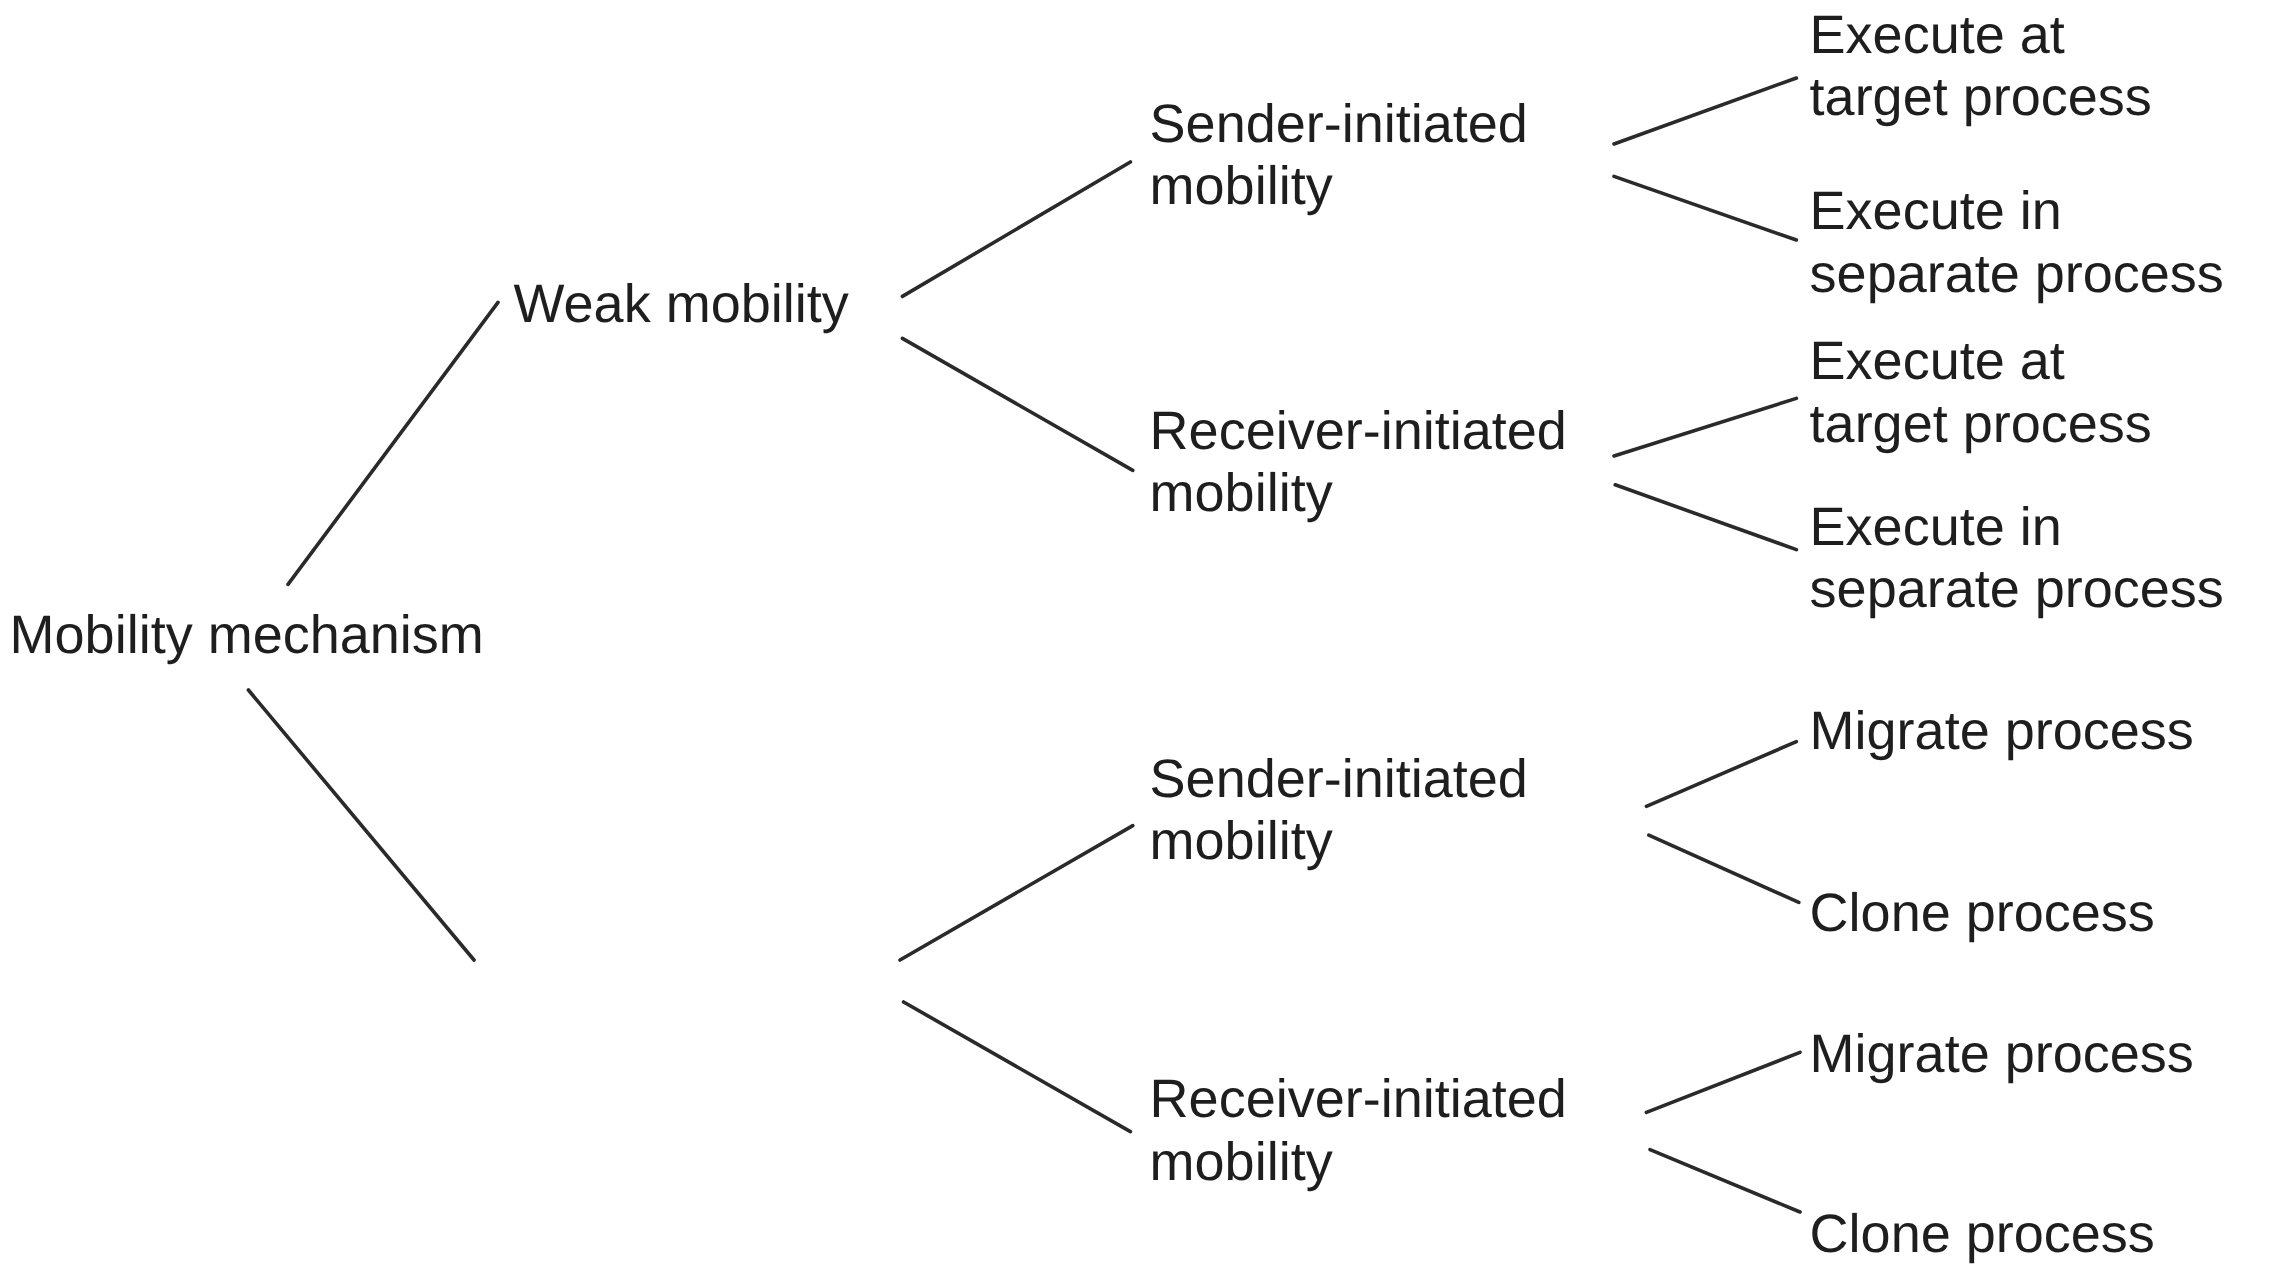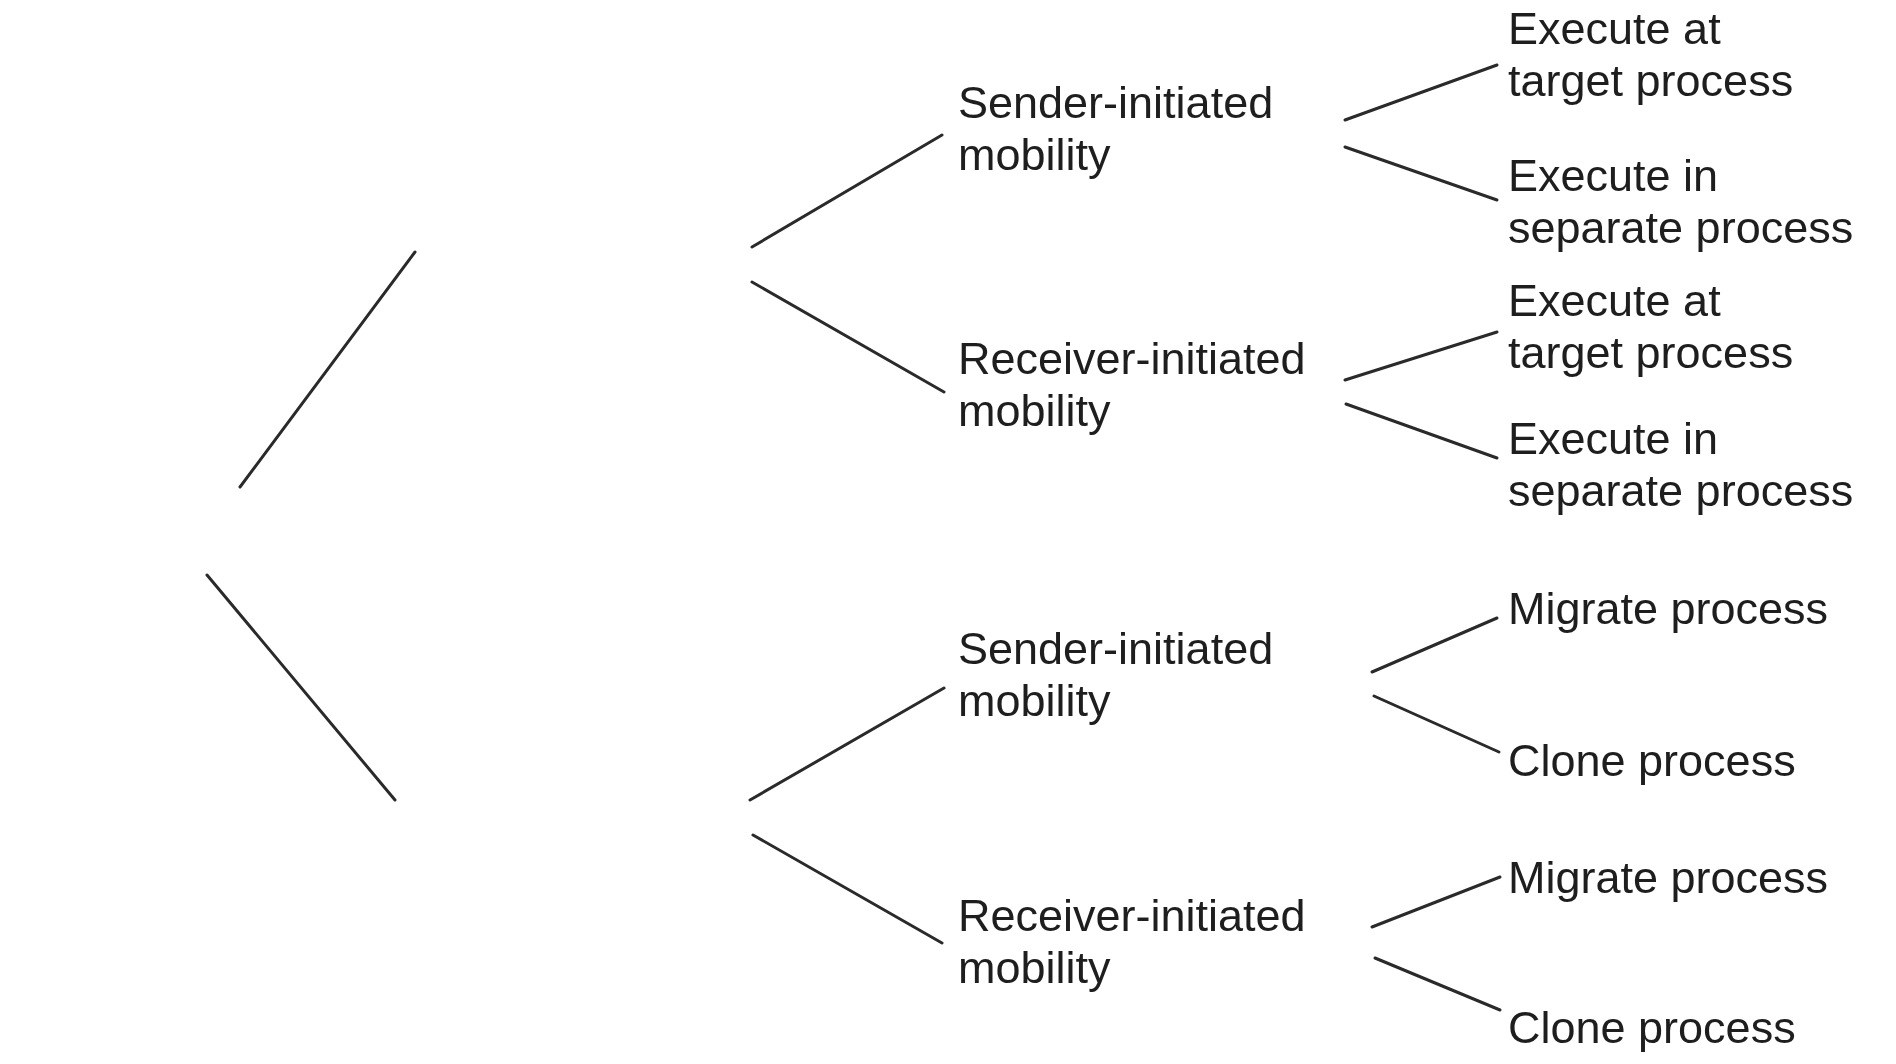--- a/index.html
+++ b/index.html
@@ -50,21 +50,23 @@
     <line x1="1345" y1="120" x2="1497" y2="65"></line>
     <line x1="1345" y1="147" x2="1497" y2="200"></line>
     <line x1="1345" y1="380" x2="1497" y2="332"></line>
     <line x1="1346" y1="404" x2="1497" y2="458"></line>
     <line x1="1372" y1="672" x2="1497" y2="618"></line>
     <line x1="1374" y1="696" x2="1499" y2="752"></line>
     <line x1="1372" y1="927" x2="1500" y2="877"></line>
     <line x1="1375" y1="958" x2="1500" y2="1010"></line>
   </svg>
 
+  <div class="node" style="left:8px; top:503px;">Mobility mechanism</div>
 
+  <div class="node" style="left:428px; top:227px;">Weak mobility</div>
 
 
   <div class="node" style="left:958px; top:77px;">
     <span class="ln">Sender-initiated</span>
     <span class="ln">mobility</span>
   </div>
 
   <div class="node" style="left:958px; top:333px;">
     <span class="ln">Receiver-initiated</span>
     <span class="ln">mobility</span>

